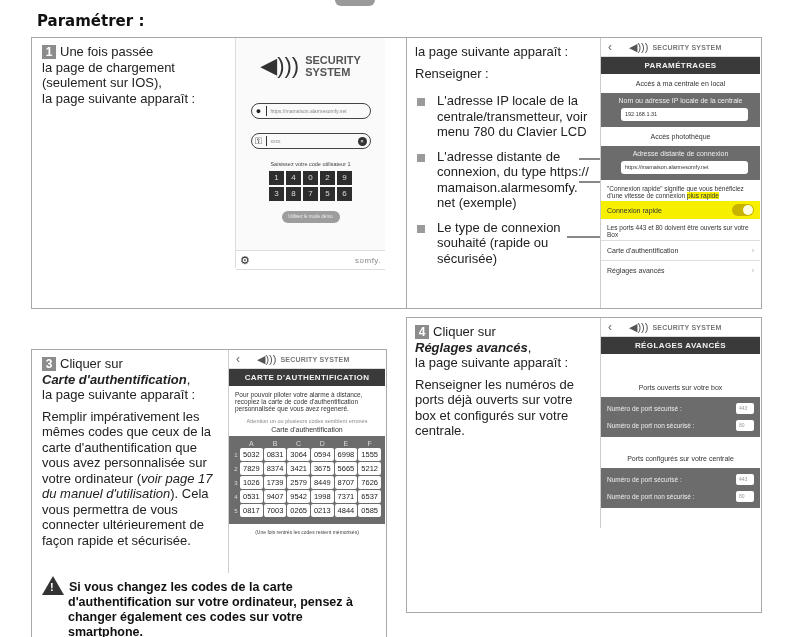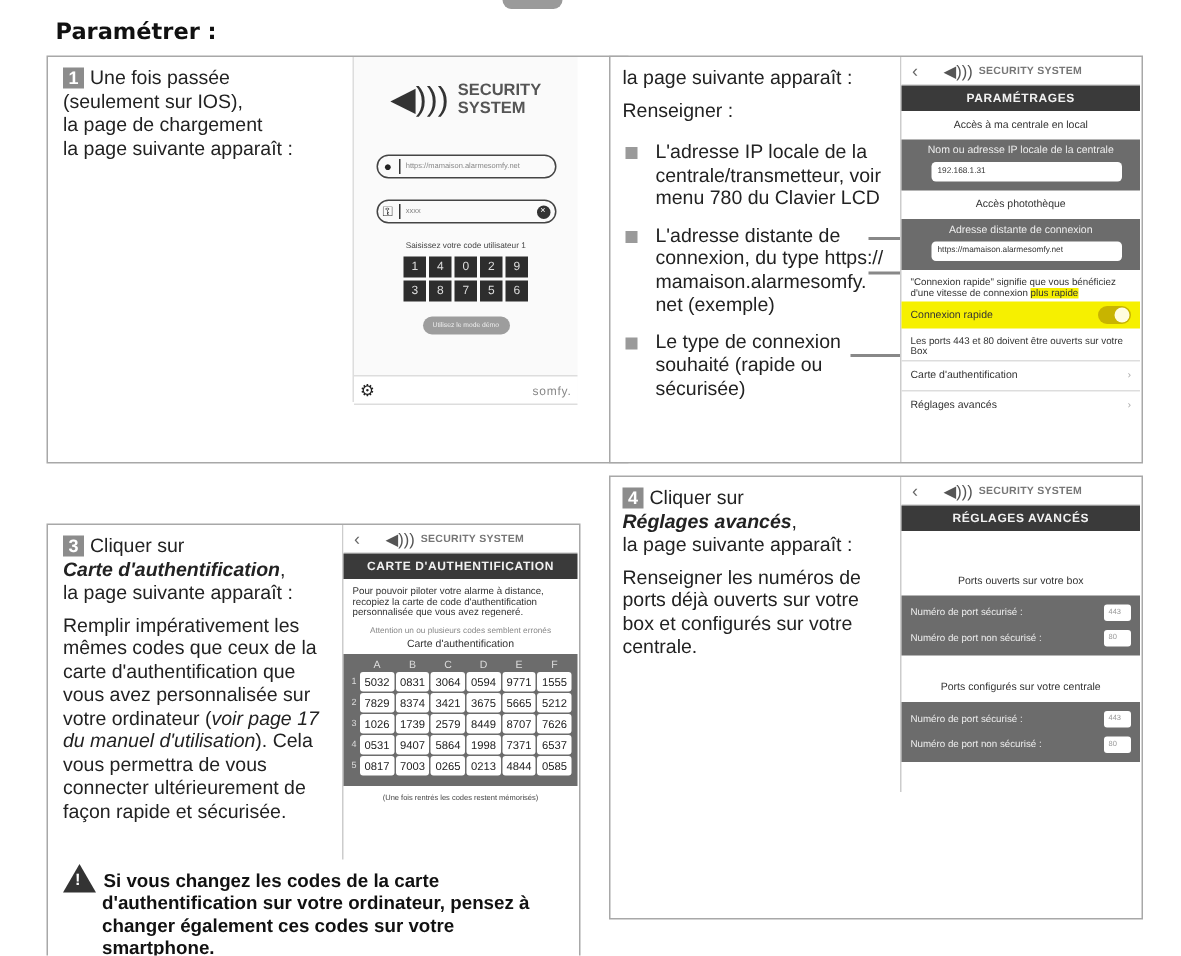--- a/index.html
+++ b/index.html
@@ -83,22 +83,22 @@
 </style>
 </head>
 <body>
 
 <div class="logo-tab"></div>
 <div class="section-title">Paramétrer :</div>
 
 <div class="panel" id="p1">
   <div class="ptext" style="left:10px; top:6px; width:190px;">
     <div><span class="num">1</span><span>Une fois passée</span></div>
+    <div>la page de chargement</div>
     <div>(seulement sur IOS),</div>
-    <div>la page de chargement</div>
     <div>la page suivante apparaît :</div>
   </div>
   <div class="phone" id="ph1">
     <div class="sec-logo">
       <span class="spk">◀)))</span>
       <div class="txt">
           <div>SECURITY</div>
           <div>SYSTEM</div>
         </div>
     </div>
@@ -215,21 +215,21 @@
           <th>D</th>
           <th>E</th>
           <th>F</th>
         </tr>
         <tr>
           <td class="rh">1</td>
           <td>5032</td>
           <td>0831</td>
           <td>3064</td>
           <td>0594</td>
-          <td>9771</td>
+          <td>6998</td>
           <td>1555</td>
         </tr>
         <tr>
           <td class="rh">2</td>
           <td>7829</td>
           <td>8374</td>
           <td>3421</td>
           <td>3675</td>
           <td>5665</td>
           <td>5212</td>
@@ -240,21 +240,21 @@
           <td>1739</td>
           <td>2579</td>
           <td>8449</td>
           <td>8707</td>
           <td>7626</td>
         </tr>
         <tr>
           <td class="rh">4</td>
           <td>0531</td>
           <td>9407</td>
-          <td>5864</td>
+          <td>9542</td>
           <td>1998</td>
           <td>7371</td>
           <td>6537</td>
         </tr>
         <tr>
           <td class="rh">5</td>
           <td>0817</td>
           <td>7003</td>
           <td>0265</td>
           <td>0213</td>

